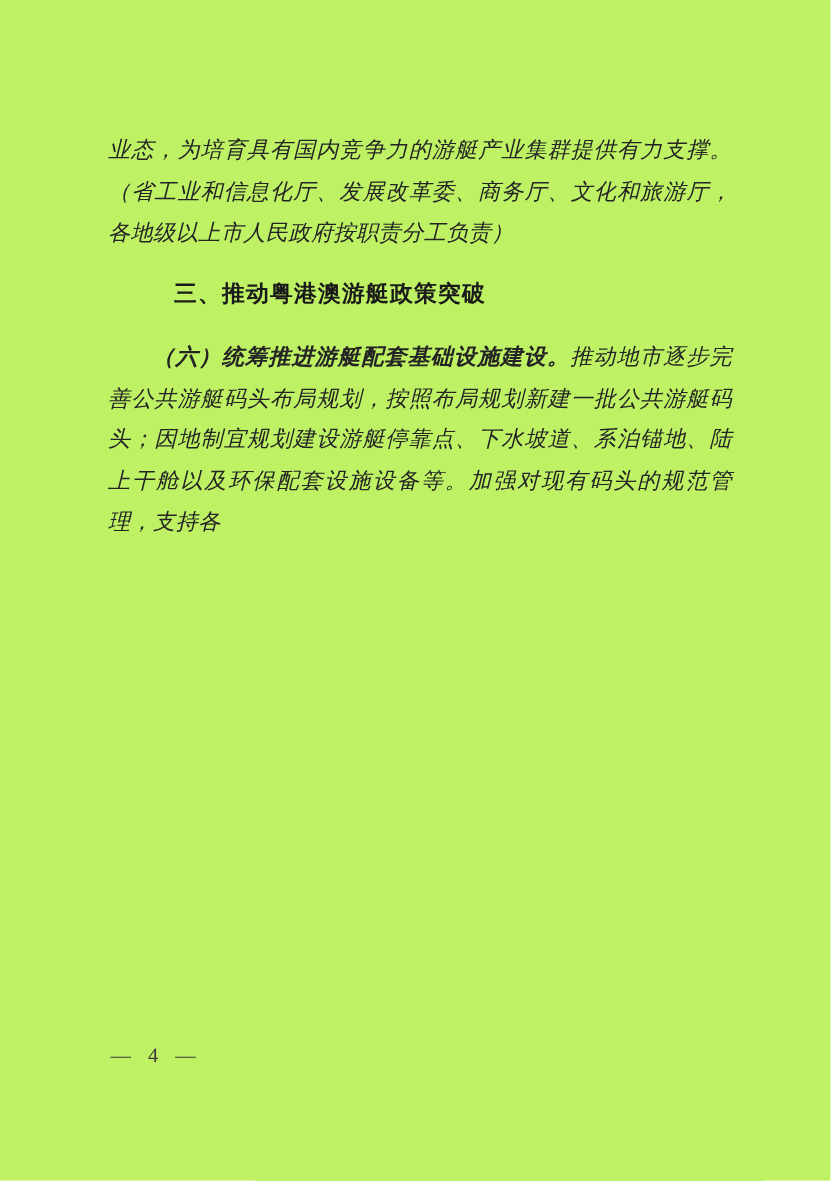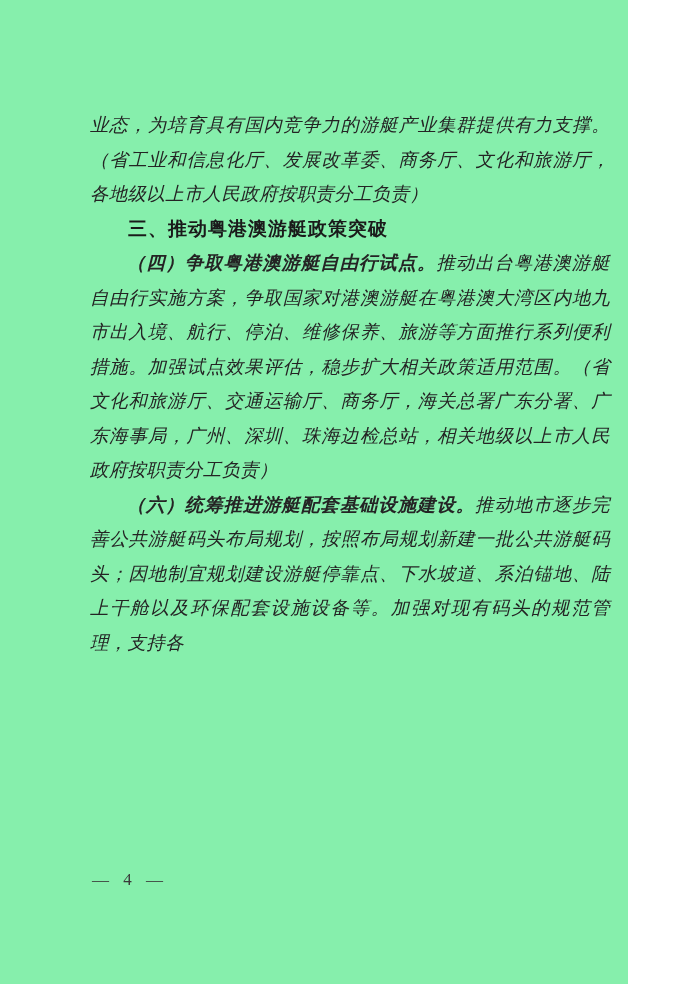--- a/index.html
+++ b/index.html
@@ -2,23 +2,23 @@
 <html><head>
 <meta charset="utf-8">
 <style>
   html, body {
     margin: 0;
     padding: 0;
     background: #ffffff;
   }
   .page {
     position: relative;
-    width: 628px;
+    width: 692px;
     height: 984px;
-    background: #86efac;
+    background: #bef264;
     overflow: hidden;
     font-family: "Liberation Serif", "DejaVu Serif", serif;
     color: #242424;
   }
   .text-block {
     position: absolute;
     left: 90px;
     top: 108px;
     width: 520px;
     font-size: 18.4px;
@@ -31,21 +31,21 @@
     font-style: italic; 
     letter-spacing: 0.4px;
   }
   .para.indent {
     text-indent: 2em;
   }
   .para .lead {
     font-weight: bold;
   }
   .heading {
-    margin: 0;
+    margin: 17px;
     font-family: "Liberation Sans", "DejaVu Sans", sans-serif;
     font-style: normal;
     font-weight: bold;
     font-size: 19px;
     line-height: 34.5px;
     text-indent: 2em;
     text-align: left;
     color: #1a1a1a;
     letter-spacing: 1px;
   }
@@ -59,17 +59,16 @@
     color: #3a3a3a;
   }
 </style>
 </head>
 <body>
 
 <div class="page">
   <div class="text-block">
       <p class="para"><span>业态，为培育具有国内竞争力的游艇产业集群提供有力支撑。（省工业和信息化厅、发展改革委、商务厅、文化和旅游厅，各地级以上市人民政府按职责分工负责）</span></p>
       <h2 class="heading"><span>三、推动粤港澳游艇政策突破</span></h2>
-      <p class="para indent"><span class="lead">（四）争取粤港澳游艇自由行试点。</span><span>推动出台粤港澳游艇自由行实施方案，争取国家对港澳游艇在粤港澳大湾区内地九市出入境、航行、停泊、维修保养、旅游等方面推行系列便利措施。加强试点效果评估，稳步扩大相关政策适用范围。（省文化和旅游厅、交通运输厅、商务厅，海关总署广东分署、广东海事局，广州、深圳、珠海边检总站，相关地级以上市人民政府按职责分工负责）</span></p>
       <p class="para indent"><span class="lead">（六）统筹推进游艇配套基础设施建设。</span><span>推动地市逐步完善公共游艇码头布局规划，按照布局规划新建一批公共游艇码头；因地制宜规划建设游艇停靠点、下水坡道、系泊锚地、陆上干舱以及环保配套设施设备等。加强对现有码头的规范管理，支持各</span></p>
     </div>
   <div class="page-number">— 4 —</div>
 </div>
 
 </body></html>

